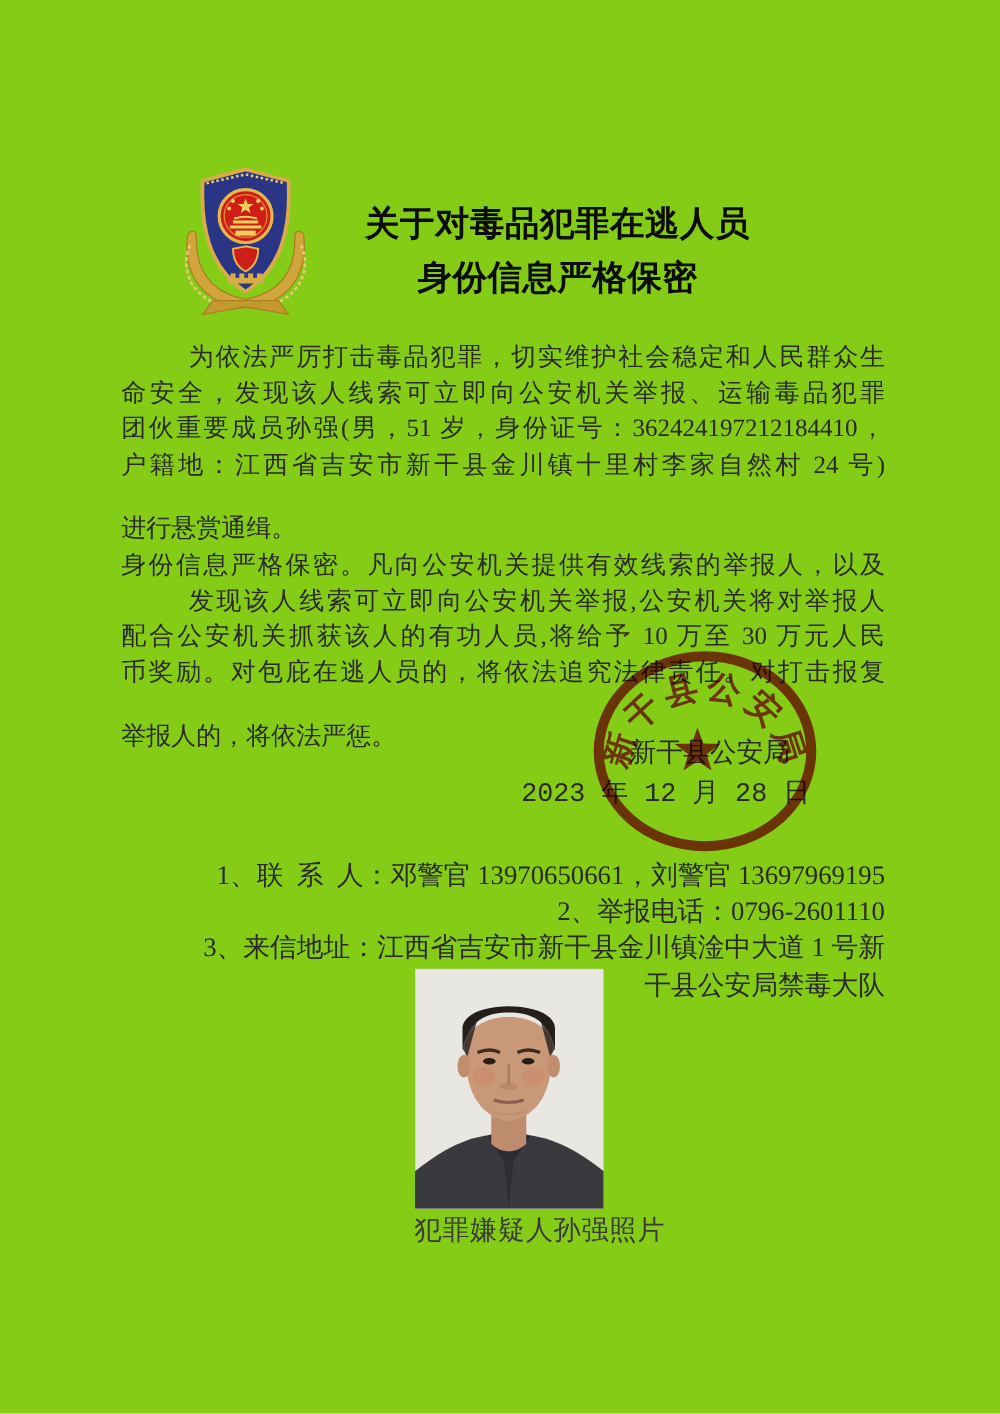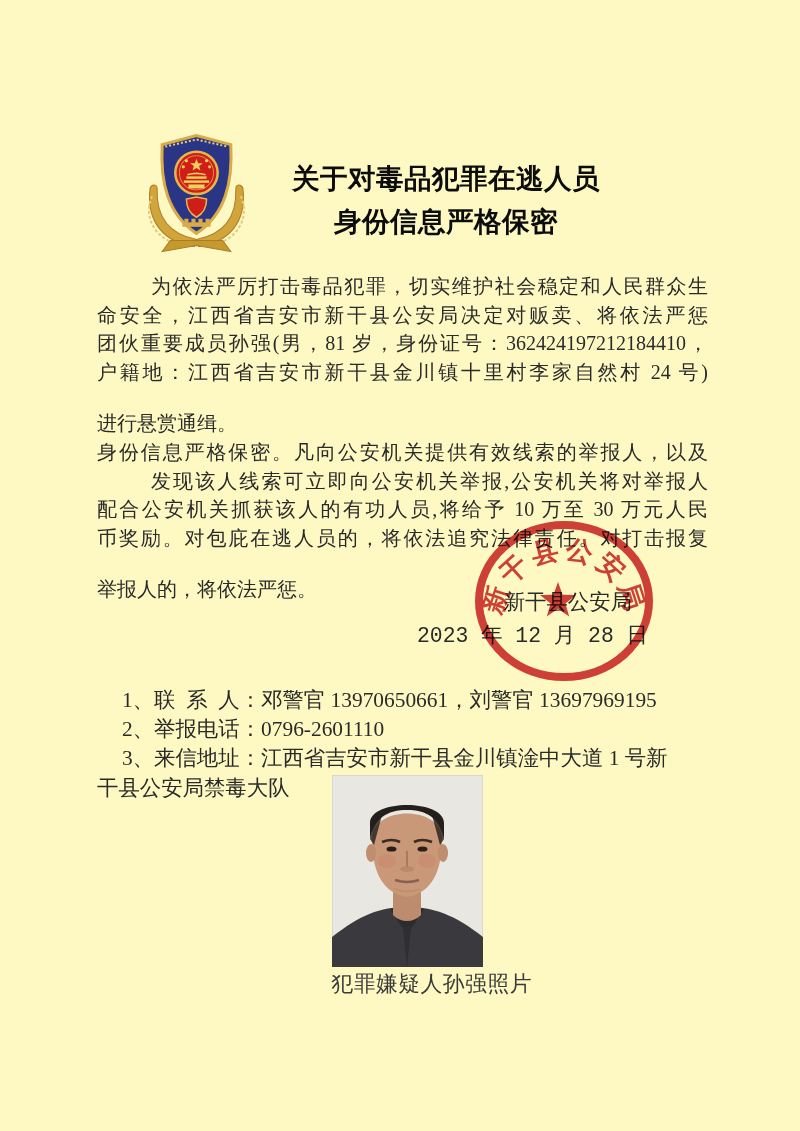--- a/index.html
+++ b/index.html
@@ -1,18 +1,18 @@
 <!DOCTYPE html>
 <html><head>
 <meta charset="utf-8">
 <style>
   html,body { margin:0; padding:0; background:#ffffff; }
   .page {
     position:relative; width:800px; height:1131px; margin:0 auto;
-    background:#fef9c3; overflow:hidden;
+    background:#84cc16; overflow:hidden;
     font-family:"Liberation Serif", serif;
     color:#262626;
   }
   
   .badge { position:absolute; left:142px; top:129px; width:113px; height:124px; }
   .title-block {
     position:absolute; left:260px; top:157px; width:372px;
     text-align:center; font-weight:700; color:#0c0c0c;
     font-size:27.5px; line-height:43px; letter-spacing:0.5px;
   }
@@ -34,21 +34,21 @@
   
   .seal {
     position:absolute; left:472px; top:520px; width:184px; height:164px;
     mix-blend-mode:multiply; opacity:0.88;
   }
   
   .contacts {
     position:absolute; left:97px; top:686px; width:611px;
     font-size:21.4px; line-height:29.2px; color:#2a2a2a;
   }
-  .contact-line { white-space:pre-wrap; }
+  .contact-line { white-space:pre-wrap;text-align:right; }
   .contact-line.numbered { padding-left:25px; }
   
   .photo-frame { position:absolute; left:332px; top:775px; width:151px; height:192px; }
   .photo-frame svg { display:block; }
   .photo-caption {
     position:absolute; left:282px; top:971px; width:250px;
     text-align:right; font-size:21.8px; line-height:26px; color:#3a3a3a;
     letter-spacing:0.5px;
   }
 </style>
@@ -94,22 +94,22 @@
     </svg>
   </div>
 
   <div class="title-block">
     <div>关于对毒品犯罪在逃人员</div>
     <div>身份信息严格保密</div>
   </div>
 
   <div class="body-text">
     <div class="doc-line indent">为依法严厉打击毒品犯罪，切实维护社会稳定和人民群众生</div>
-    <div class="doc-line">命安全，江西省吉安市新干县公安局决定对贩卖、将依法严惩</div>
-    <div class="doc-line">团伙重要成员孙强(男，81 岁，身份证号：362424197212184410，</div>
+    <div class="doc-line">命安全，发现该人线索可立即向公安机关举报、运输毒品犯罪</div>
+    <div class="doc-line">团伙重要成员孙强(男，51 岁，身份证号：362424197212184410，</div>
     <div class="doc-line">户籍地：江西省吉安市新干县金川镇十里村李家自然村 24 号)</div>
     <div class="doc-line last">进行悬赏通缉。</div>
     <div class="doc-line">身份信息严格保密。凡向公安机关提供有效线索的举报人，以及</div>
     <div class="doc-line indent">发现该人线索可立即向公安机关举报,公安机关将对举报人</div>
     <div class="doc-line">配合公安机关抓获该人的有功人员,将给予 10 万至 30 万元人民</div>
     <div class="doc-line">币奖励。对包庇在逃人员的，将依法追究法律责任。对打击报复</div>
     <div class="doc-line last">举报人的，将依法严惩。</div>
   </div>
 
   <div class="sig-block">

